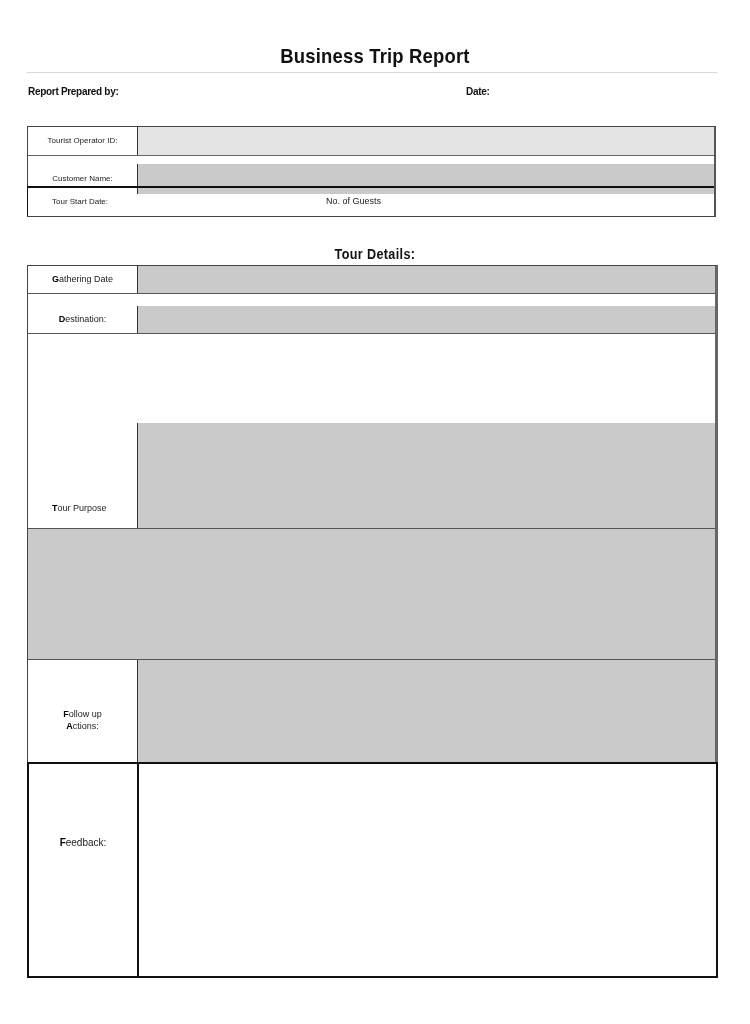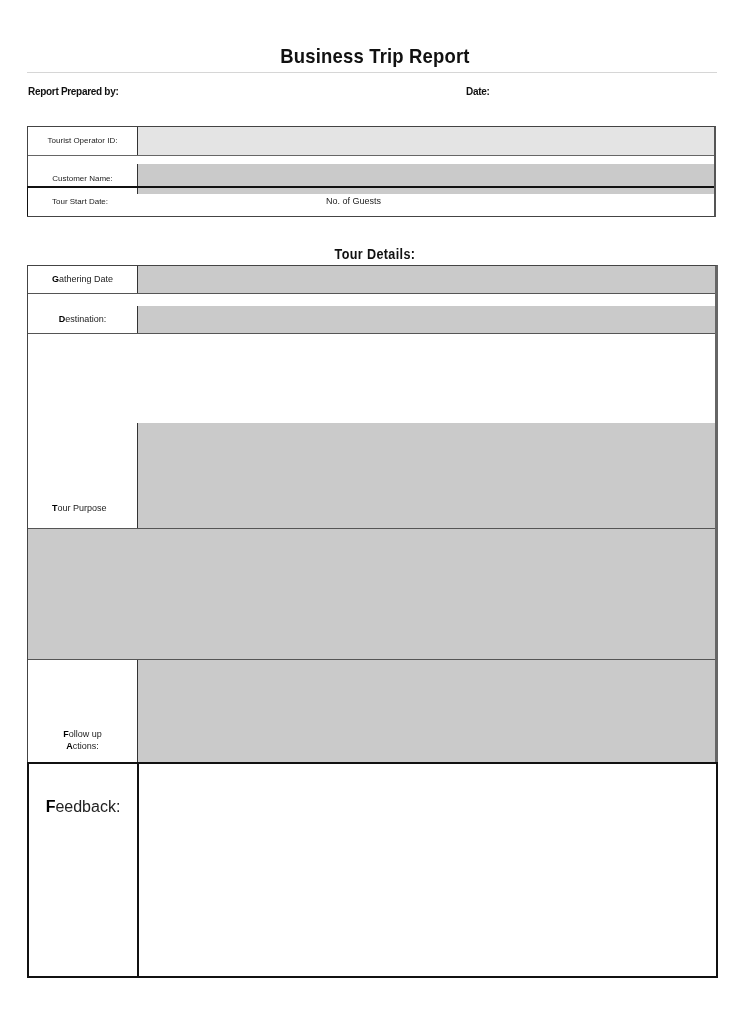--- a/index.html
+++ b/index.html
@@ -142,35 +142,35 @@
     #row-gathering { top: 0; height: 28px; }
     #row-destination { top: 40px; height: 28px; }
     #row-purpose { top: 56px; height: 101px; }
     #row-summary { top: 157px; height: 106px; }
     #row-conclusions { top: 263px; height: 131px; }
     #row-followup { top: 394px; height: 103px; border-bottom: none; }
 
     #row-purpose .label { align-items: flex-end; padding-bottom: 14px; justify-content: flex-start; padding-left: 10px; }
     #row-summary .label { align-items: flex-end; padding-bottom: 14px; justify-content: flex-start; padding-left: 24px; }
     #row-conclusions .label { align-items: flex-end; padding-bottom: 20px; }
-    #row-followup .label { align-items: flex-end; padding-bottom: 10px; }
+    #row-followup .label { align-items: flex-end; padding-bottom: 30px; }
 
     
     #feedback-table {
       top: 762px;
       height: 216px;
       border: 2px solid #111;
       width: 691px;
     }
     #feedback-table .row { top: 0; height: 100%; }
     #feedback-table .label {
       border-right: 2px solid #111;
       align-items: flex-start;
-      padding-top: 32px;
-      font-size: 16px;
+      padding-top: 72px;
+      font-size: 10px;
     }
   </style>
 </head>
 <body>
 
 <div class="title">Business Trip Report</div>
 <div class="rule"></div>
 <div class="meta prepared">Report Prepared by:</div>
 <div class="meta date">Date:</div>
 

